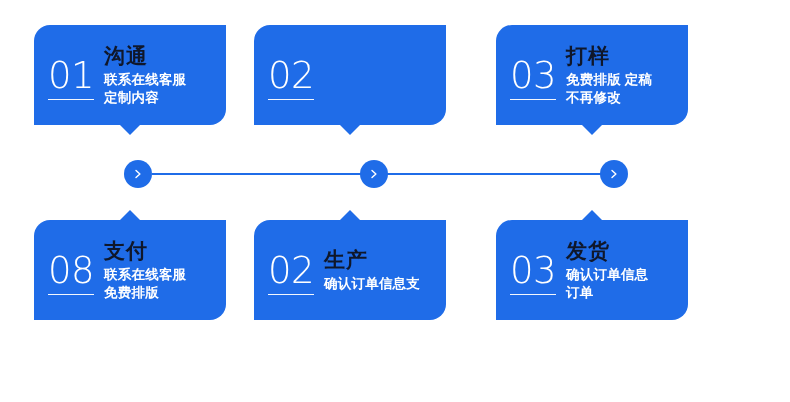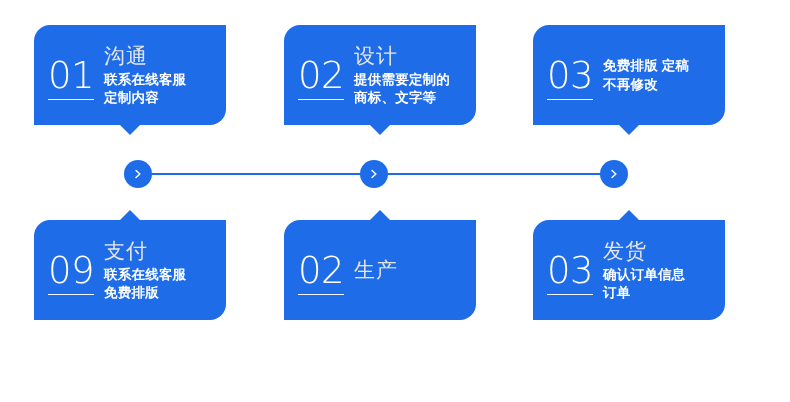--- a/index.html
+++ b/index.html
@@ -33,22 +33,22 @@
   
   .card {
     position: absolute;
     width: 192px;
     height: 100px;
     background: #1f6ce8;
     border-radius: 16px 0 16px 0;
     box-sizing: border-box;
   }
   .card.c0 { left: 34px; }
-  .card.c1 { left: 284px; }
-  .card.c2 { left: 533px; }
+  .card.c1 { left: 254px; }
+  .card.c2 { left: 496px; }
 
   
   .pointer {
     position: absolute;
     left: 50%;
     width: 0;
     height: 0;
     border-left: 11px solid transparent;
     border-right: 11px solid transparent;
     transform: translateX(-50%);
@@ -99,22 +99,22 @@
   .text-block {
     flex: 1 1 auto;
     margin-left: 10px;
     display: flex;
     flex-direction: column;
     justify-content: center;
     padding-top: 2px;
   }
   .card-title {
     font-size: 21px;
-    font-weight: 400;
-    color: #e5e5e5;
+    font-weight: 700;
+    color: #0f172a;
     line-height: 1.18;
     letter-spacing: 1px;
     margin-bottom: 2px;
   }
   .card-desc-line {
     font-size: 13.5px;
     font-weight: 700;
     color: #ffffff;
     line-height: 1.38;
     letter-spacing: 0.2px;
@@ -174,36 +174,32 @@
       </div>
       <div class="pointer pointer-down"></div>
     </div>
 
     <div class="card c1">
       <div class="card-inner">
         <div class="num-block">
           <div class="num">02</div>
           <div class="num-rule"></div>
         </div>
-        <div class="text-block">
-          <div class="card-title">设计</div>
-          <div class="card-desc-line">提供需要定制的</div>
-          <div class="card-desc-line">商标、文字等</div>
-        </div>
       </div>
       <div class="pointer pointer-down"></div>
     </div>
 
     <div class="card c2">
       <div class="card-inner">
         <div class="num-block">
           <div class="num">03</div>
           <div class="num-rule"></div>
         </div>
         <div class="text-block">
+          <div class="card-title">打样</div>
           <div class="card-desc-line">免费排版 定稿</div>
           <div class="card-desc-line">不再修改</div>
         </div>
       </div>
       <div class="pointer pointer-down"></div>
     </div>
 
   </div>
 
   <div class="connector">
@@ -233,40 +229,41 @@
       </span>
     </div>
   </div>
 
   <div class="row row-bottom">
 
     <div class="card c0">
       <div class="pointer pointer-up"></div>
       <div class="card-inner">
         <div class="num-block">
-          <div class="num">09</div>
+          <div class="num">08</div>
           <div class="num-rule"></div>
         </div>
         <div class="text-block">
           <div class="card-title">支付</div>
           <div class="card-desc-line">联系在线客服</div>
           <div class="card-desc-line">免费排版</div>
         </div>
       </div>
     </div>
 
     <div class="card c1">
       <div class="pointer pointer-up"></div>
       <div class="card-inner">
         <div class="num-block">
           <div class="num">02</div>
           <div class="num-rule"></div>
         </div>
         <div class="text-block">
           <div class="card-title">生产</div>
+          <div class="card-desc-line">确认订单信息支</div>
         </div>
       </div>
     </div>
 
     <div class="card c2">
       <div class="pointer pointer-up"></div>
       <div class="card-inner">
         <div class="num-block">
           <div class="num">03</div>
           <div class="num-rule"></div>

